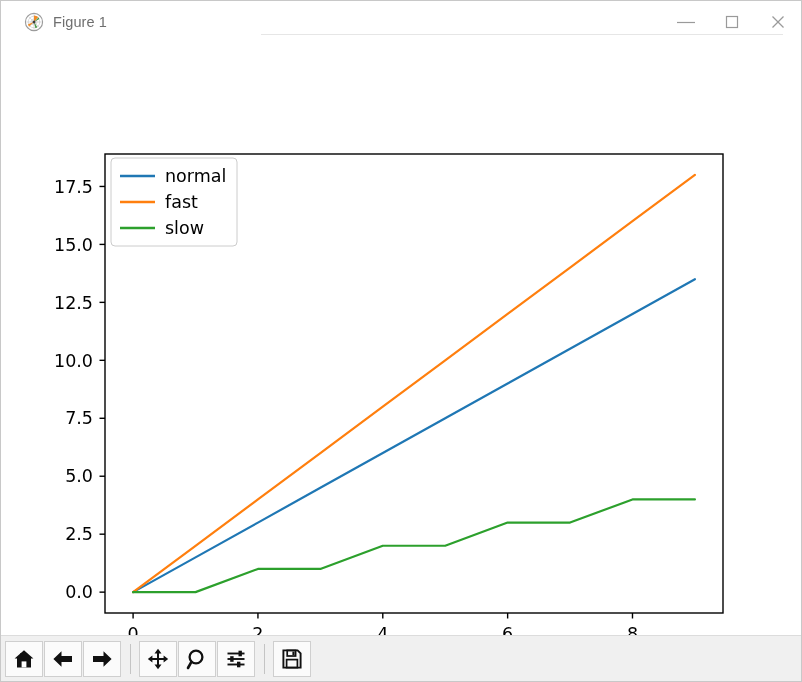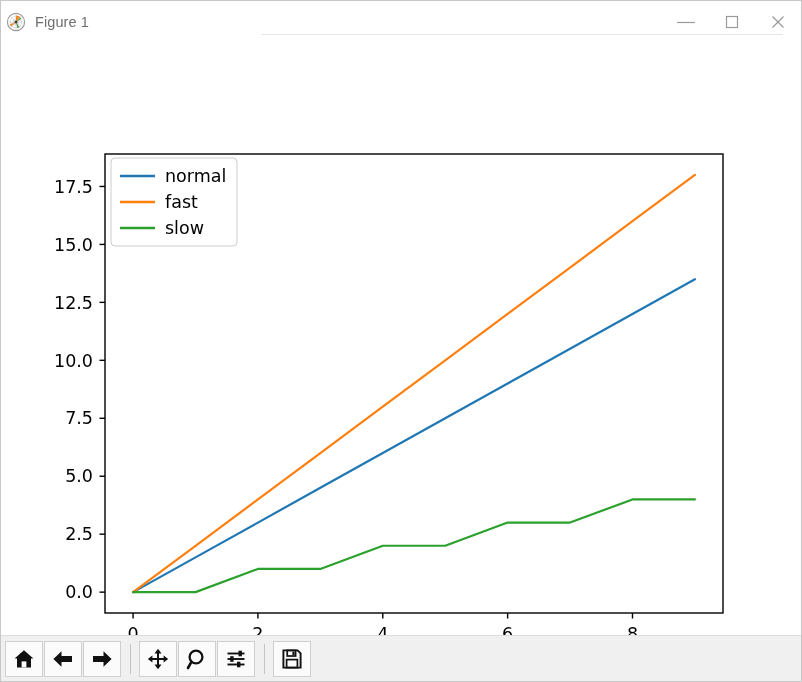--- a/index.html
+++ b/index.html
@@ -29,21 +29,21 @@
     height: 41px;
     min-height: 41px;
     background: #ffffff;
     display: flex;
     align-items: center;
     box-sizing: border-box;
   }
   .title-left {
     display: flex;
     align-items: center;
-    padding-left: 5px;
+    padding-left: 23px;
     gap: 9px;
     text-align: right;
   }
   .app-icon {
     width: 20px;
     height: 20px;
     flex: 0 0 20px;
     display: block;
   }
   .title-text {

